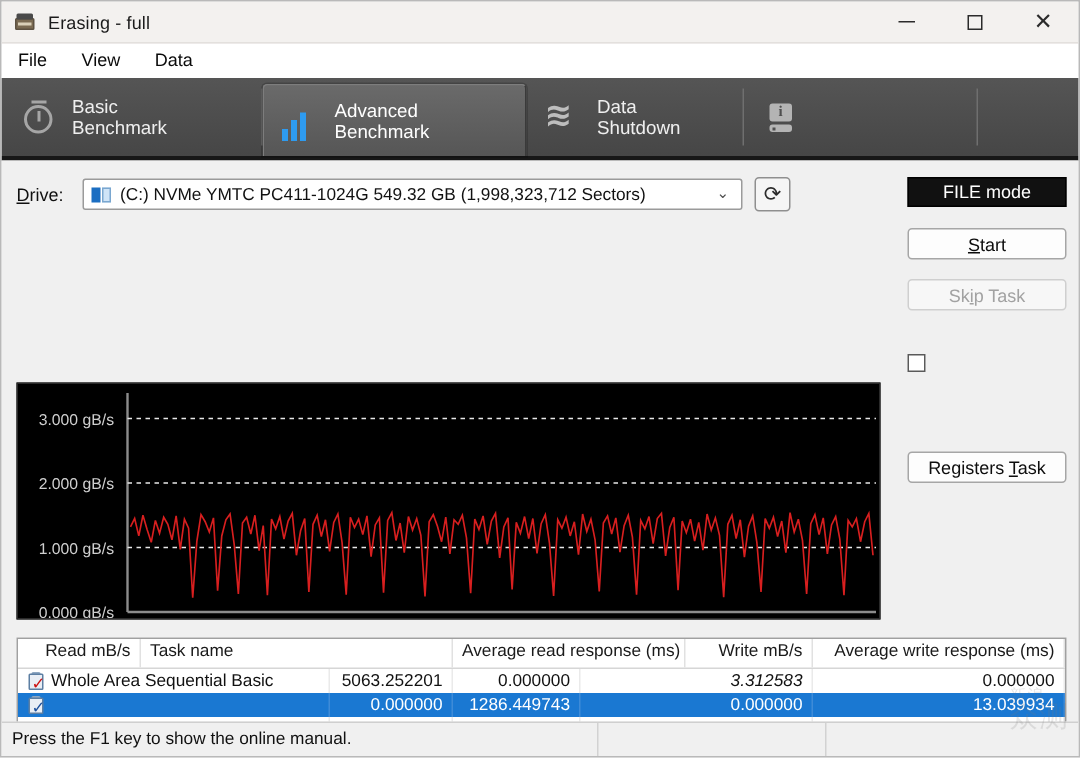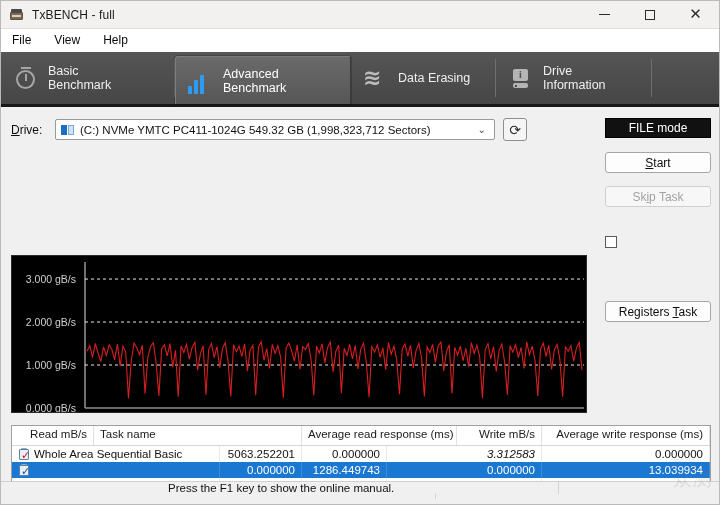--- a/index.html
+++ b/index.html
@@ -398,21 +398,20 @@
 
   
   .statusbar {
     position: absolute;
     left: 0; bottom: 0;
     width: 718px; height: 22px;
     background: #f0f0f0;
     border-top: 1px solid #cfcfcf;
     display: flex;
     align-items: center;
-    flex-direction: column;
   }
   .status-seg {
     height: 22px;
     display: flex; align-items: center;
     padding-left: 7px;
     font-size: 11.5px;
     color: #111;
     border-right: 1px solid #d2d2d2;
     box-sizing: border-box;
   }
@@ -437,38 +436,38 @@
 <body>
 
 <div class="app">
 
   <div class="titlebar">
     <div class="title-icon">
       <div class="body"></div>
         <div class="lid"></div>
         <div class="dot"></div>
     </div>
-    <div class="title-text">TxBENCH - full</div>
+    <div class="title-text">Erasing - full</div>
     <div class="win-controls">
       <div class="win-btn">
           <span class="glyph-min"></span>
         </div>
       <div class="win-btn">
           <span class="glyph-max"></span>
         </div>
       <div class="win-btn close">
           <span class="glyph-close">✕</span>
         </div>
     </div>
   </div>
 
   <div class="menubar">
     <div class="menu-item">File</div>
     <div class="menu-item">View</div>
-    <div class="menu-item">Help</div>
+    <div class="menu-item">Data</div>
   </div>
 
   <div class="tabbar">
     <div class="tab" style="width:148px;">
       <div class="tab-icon icon-clock">
         <div class="top"></div>
           <div class="ring"></div>
           <div class="hand"></div>
       </div>
       <div class="tab-label">Basic
@@ -482,31 +481,29 @@
             <i></i>
             <i></i>
             <div class="pad"></div>
           </div>
       </div>
       <div class="tab-label">Advanced
 Benchmark</div>
     </div>
     <div class="tab" style="width:119px;">
       <div class="tab-icon"><span class="icon-wave">≋</span></div>
-      <div class="tab-label">Data Erasing</div>
+      <div class="tab-label">Data Shutdown</div>
       <div class="sep"></div>
     </div>
     <div class="tab" style="width:130px;">
       <div class="tab-icon icon-drive">
         <div class="top"></div>
           <div class="bot"></div>
           <div class="led"></div>
       </div>
-      <div class="tab-label">Drive
-Information</div>
       <div class="sep"></div>
     </div>
   </div>
 
   <div class="content">
 
     <div class="drive-row">
       <div class="drive-label"><u>D</u>rive:</div>
       <div class="combo">
         <div class="dicon">

